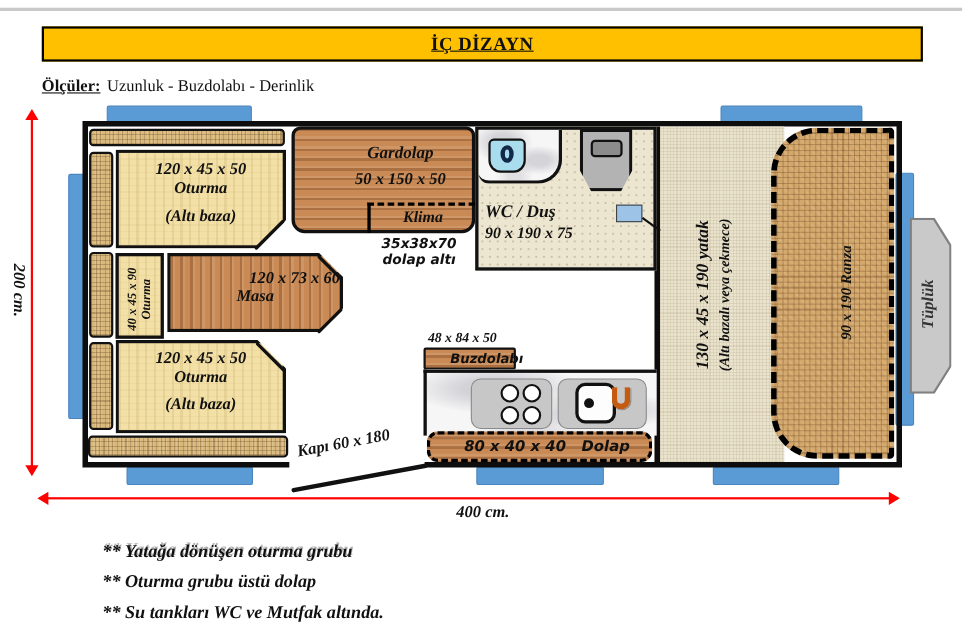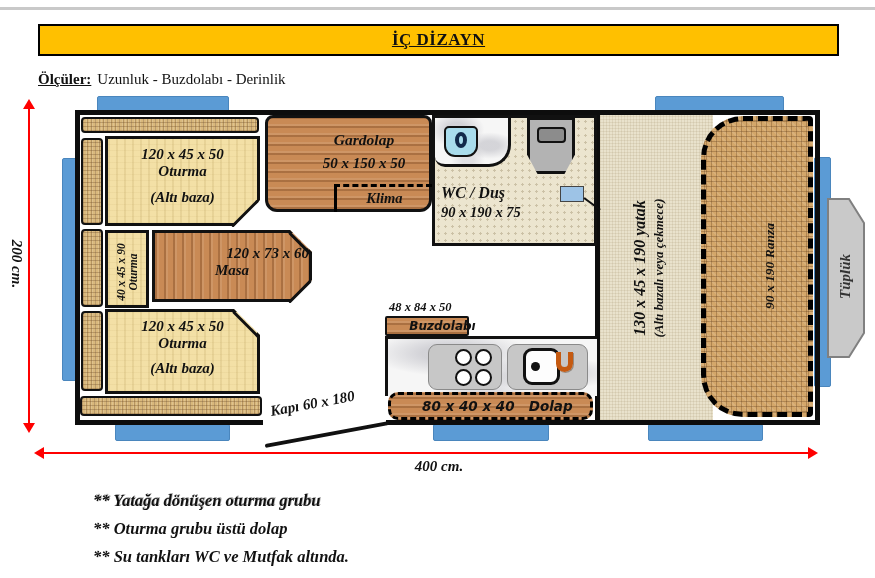--- a/index.html
+++ b/index.html
@@ -138,20 +138,24 @@
   <div class="diag" style="left:289px;top:231px;width:31px;transform:rotate(45deg);transform-origin:left center;"></div>
   <div class="diag" style="left:289px;top:301px;width:31px;transform:rotate(-45deg);transform-origin:left center;"></div>
 
   <div class="abs wood-h" style="left:265px;top:115px;width:167px;height:97px;border:3px solid #111;border-radius:8px 8px 12px 12px;padding-top:13px;">
     <div class="lbl ctr" style="font-size:15.5px;">Gardolap</div>
     <div class="lbl ctr" style="font-size:15px;margin-top:6px;">50 x 150 x 50</div>
     <div class="abs" style="left:66px;top:66px;width:98px;height:28px;border-top:3px dashed #000;border-left:3px solid #000;">
       <div class="lbl" style="font-size:14.5px;text-align:center;margin-top:3px;">Klima</div>
     </div>
   </div>
+  <div class="abs ctr" style="left:324px;top:213px;width:114px;line-height:15px;">
+    <span class="sanslbl" style="font-size:12.5px;display:block;">35x38x70</span>
+    <span class="sanslbl" style="font-size:12.5px;display:block;">dolap altı</span>
+  </div>
 
   <div class="abs speckle" style="left:432px;top:115px;width:165px;height:131px;border:3px solid #111;"></div>
   <div class="abs marble" style="left:435px;top:118px;width:76px;height:49px;border-right:3px solid #111;border-bottom:3px solid #111;border-radius:0 0 22px 10px;"></div>
   <div class="abs" style="left:444px;top:126px;width:34px;height:31px;background:#a9dcec;border:2px solid #111;border-radius:5px 5px 11px 11px;">
     <div style="width:12px;height:16px;border:4px solid #12294a;border-radius:50%;margin:4px auto 0;box-sizing:border-box;"></div>
   </div>
   <div class="abs" style="left:527px;top:117px;width:48px;height:57px;background:#b3b3b3;border:3px solid #111;clip-path:polygon(0 0,100% 0,100% 66%,78% 100%,22% 100%,0 66%);">
     <div style="width:29px;height:16px;background:#8c8c8c;border:2px solid #111;border-radius:4px;margin:7px auto 0;box-sizing:border-box;"></div>
   </div>
   <div class="abs" style="left:560px;top:186px;width:24px;height:16px;background:#9DC3E6;border:1px solid #444;"></div>

